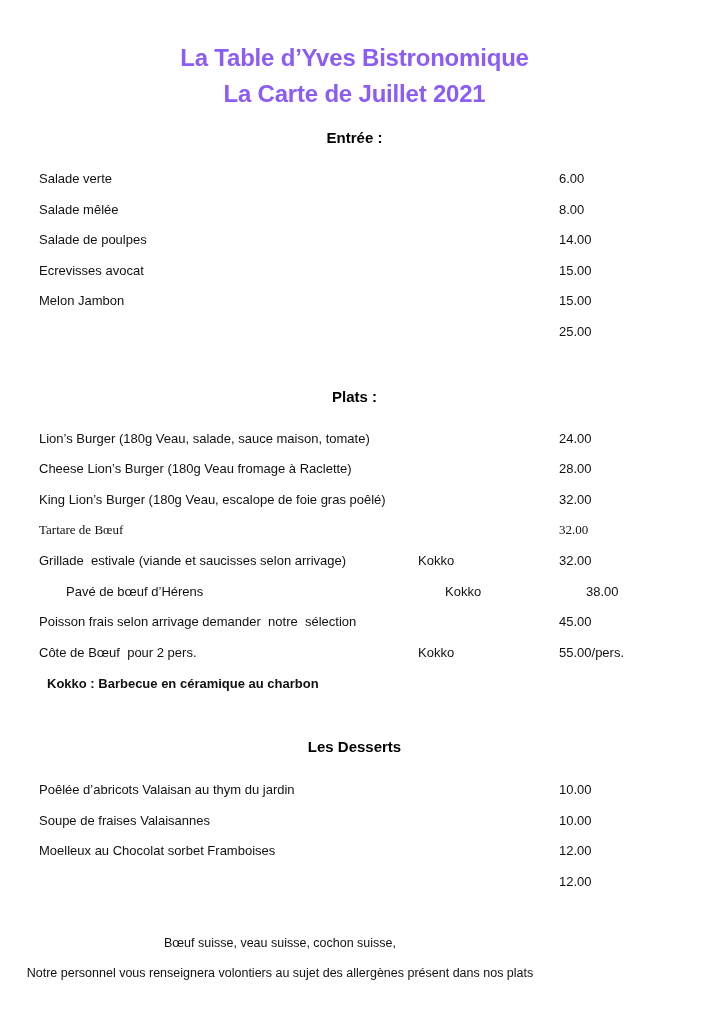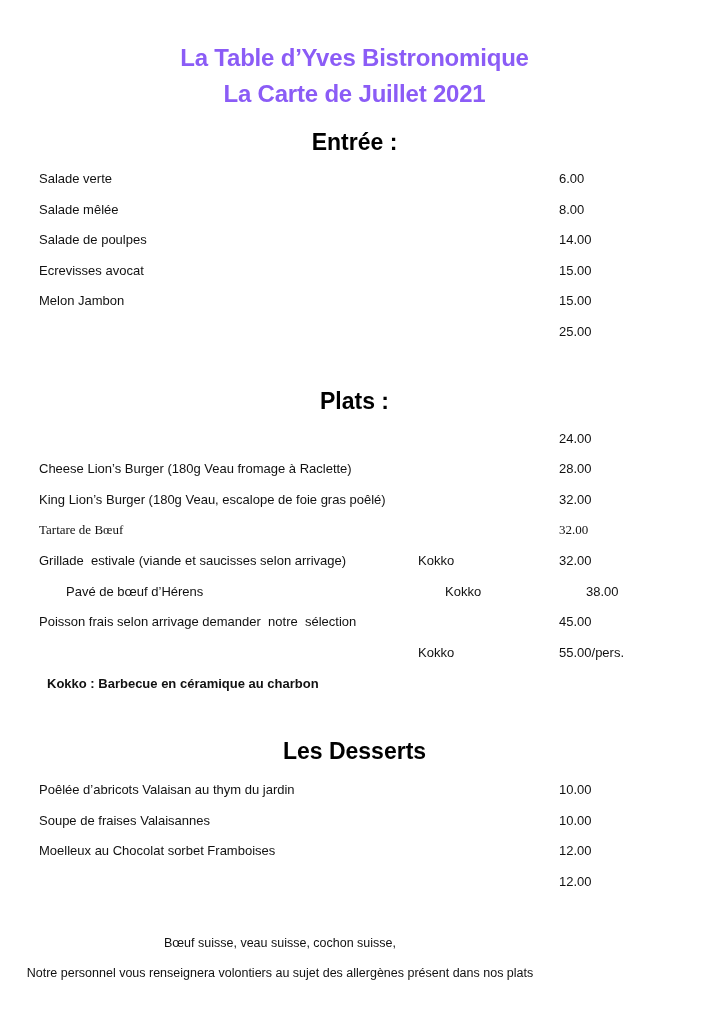--- a/index.html
+++ b/index.html
@@ -6,21 +6,21 @@
     body {
       width: 709px; height: 1024px; position: relative; overflow: hidden;
       font-family: "Liberation Sans", "DejaVu Sans", sans-serif; color: #111;
     }
     .title {
       position: absolute; left: 0; width: 709px; text-align: center;
       font-weight: bold; font-size: 24px; letter-spacing: -0.2px; color: #8b5cf6;
     }
     .section-title {
       position: absolute; left: 0; width: 709px; text-align: center;
-      font-weight: bold; font-size: 23px; color: #000;
+      font-weight: bold; font-size: 15px; color: #000;
     }
     .row { position: absolute; left: 39px; width: 640px; height: 20px; font-size: 13px; line-height: 20px; }
     .row .name { position: absolute; left: 0; top: 0; white-space: nowrap; }
     .row .tag { position: absolute; left: 379px; top: 0; white-space: nowrap; }
     .row .price { position: absolute; left: 520px; top: 0; white-space: nowrap; }
     .note { position: absolute; left: 39px; font-size: 13px; font-weight: bold; line-height: 20px; white-space: nowrap; padding-left: 8px; }
     .footer { position: absolute; left: 0; width: 560px; text-align: center; font-size: 12.5px; line-height: 20px; white-space: nowrap; }
   </style>
 </head>
 <body>
@@ -52,20 +52,21 @@
         <span class="price">15.00</span>
       </div>
     <div class="row" style="top:322px;">
         <span class="price">25.00</span>
       </div>
   </div>
 
   <div>
     <div class="section-title" style="top:388px;">Plats :</div>
     <div class="row" style="top:429px;">
+        <span class="name">Lion’s Burger (180g Veau, salade, sauce maison, tomate)</span>
         <span class="tag"></span>
         <span class="price">24.00</span>
       </div>
     <div class="row" style="top:459px;">
         <span class="name">Cheese Lion’s Burger (180g Veau fromage à Raclette)</span>
         <span class="tag"></span>
         <span class="price">28.00</span>
       </div>
     <div class="row" style="top:490px;">
         <span class="name">King Lion’s Burger (180g Veau, escalope de foie gras poêlé)</span>
@@ -86,20 +87,21 @@
         <span class="name">Pavé de bœuf d’Hérens</span>
         <span class="tag">Kokko</span>
         <span class="price">38.00</span>
       </div>
     <div class="row" style="top:612px;">
         <span class="name" style="white-space:pre;">Poisson frais selon arrivage demander  notre  sélection</span>
         <span class="tag"></span>
         <span class="price">45.00</span>
       </div>
     <div class="row" style="top:643px;">
+        <span class="name" style="white-space:pre;">Côte de Bœuf  pour 2 pers.</span>
         <span class="tag">Kokko</span>
         <span class="price">55.00/pers.</span>
       </div>
     <div class="note" style="top:674px;">Kokko : Barbecue en céramique au charbon</div>
   </div>
 
   <div>
     <div class="section-title" style="top:738px;">Les Desserts</div>
     <div class="row" style="top:780px;">
         <span class="name">Poêlée d’abricots Valaisan au thym du jardin</span>

